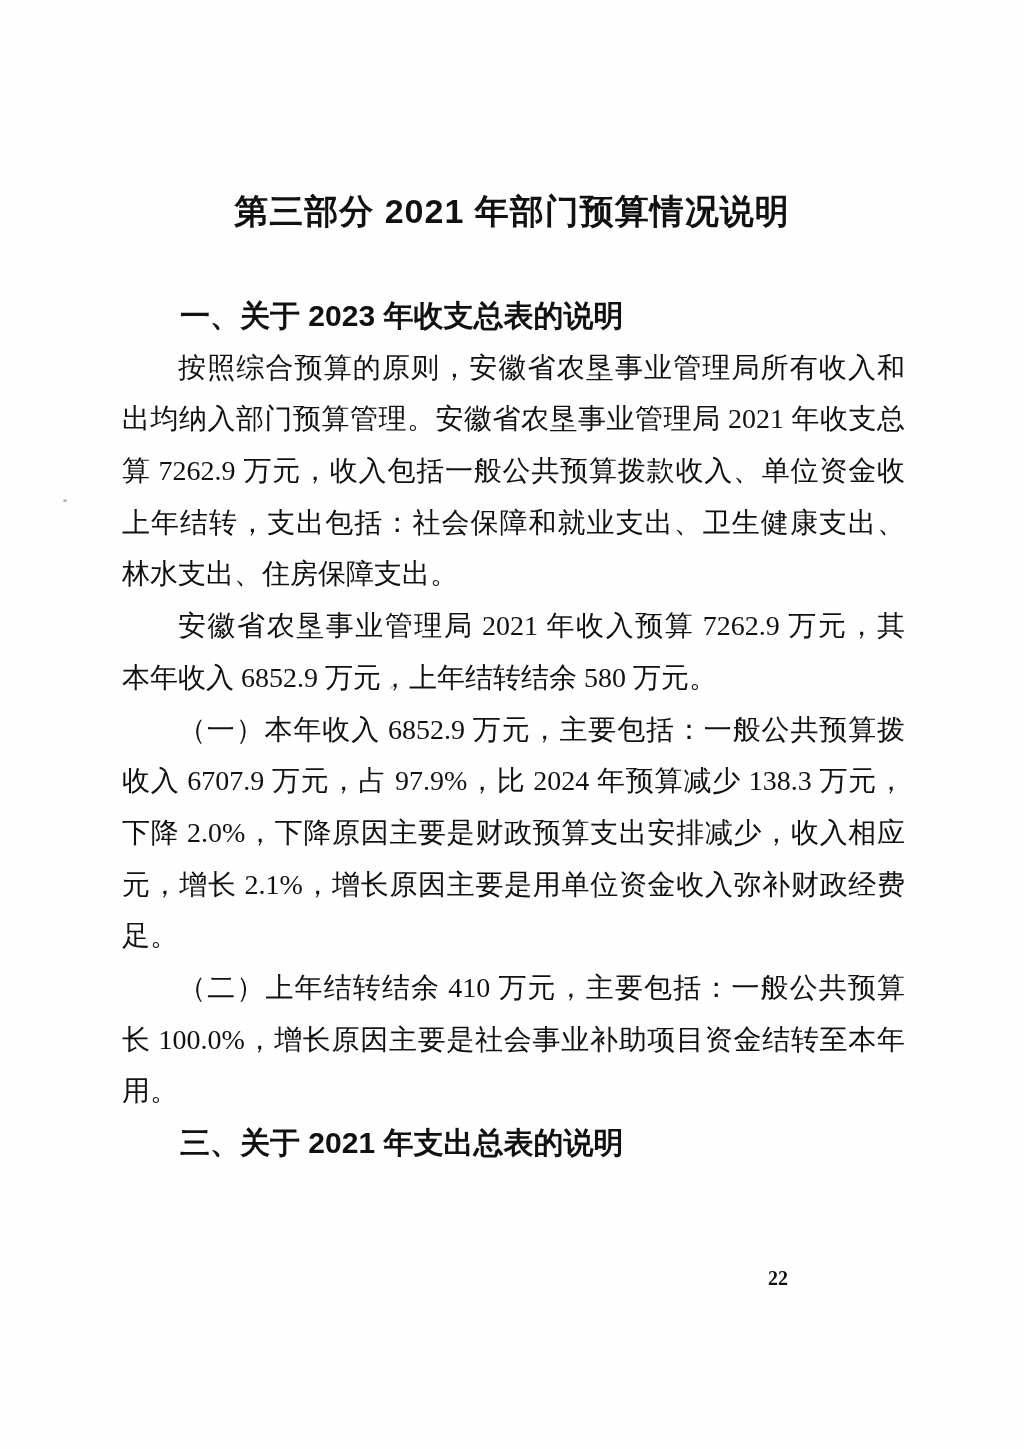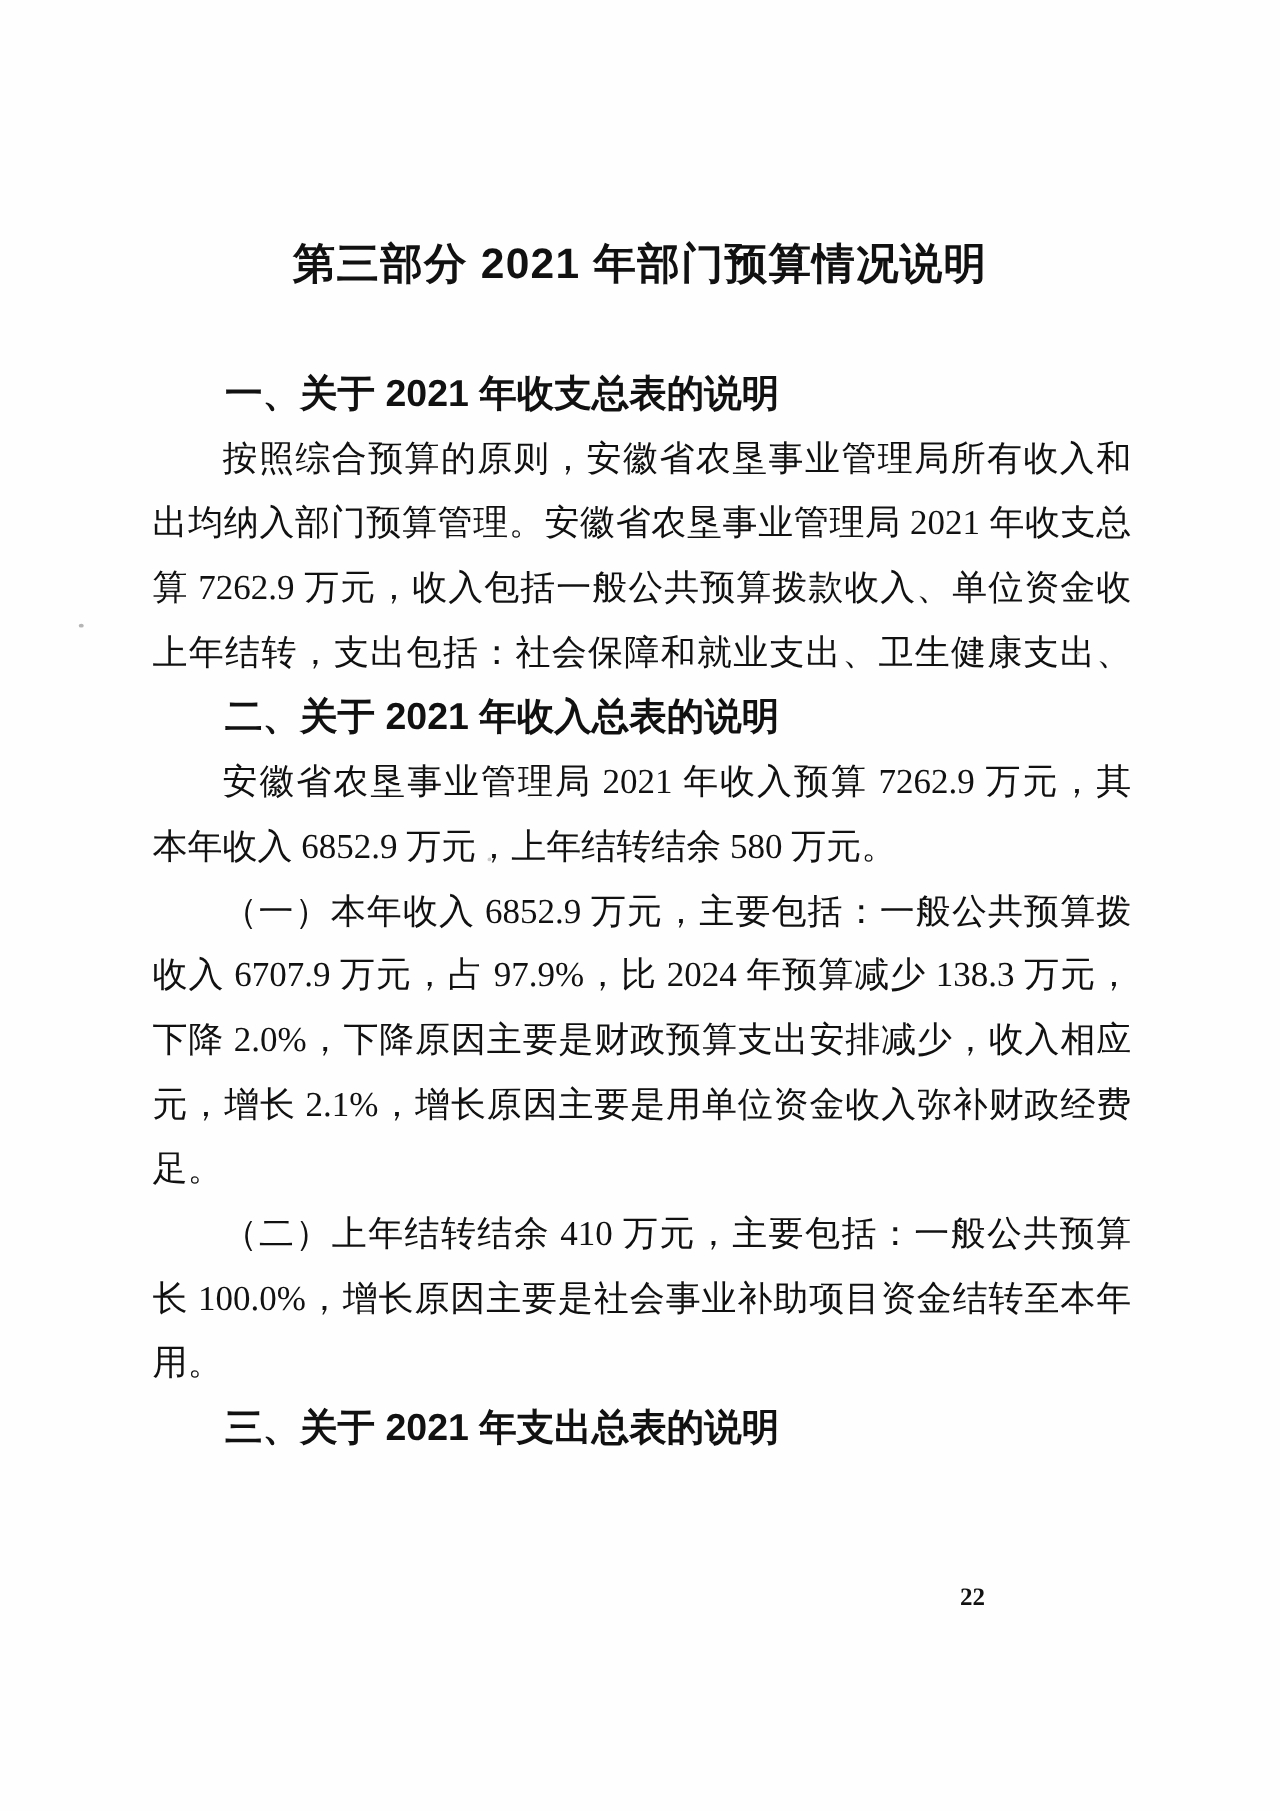--- a/index.html
+++ b/index.html
@@ -80,28 +80,28 @@
 </style>
 </head>
 <body>
 
 <div class="page">
 
   <div class="doc-title">第三部分 2021 年部门预算情况说明</div>
 
   <div class="content">
 
-    <div class="line heading-line">一、关于 2021 年收支总表的说明</div>
+    <div class="line heading-line">一、关于 2023 年收支总表的说明</div>
 
     <div class="line body-line first">按照综合预算的原则，安徽省农垦事业管理局所有收入和支</div>
     <div class="line body-line">出均纳入部门预算管理。安徽省农垦事业管理局 2021 年收支总预</div>
     <div class="line body-line">算 7262.9 万元，收入包括一般公共预算拨款收入、单位资金收入、</div>
     <div class="line body-line">上年结转，支出包括：社会保障和就业支出、卫生健康支出、农</div>
+    <div class="line body-line last">林水支出、住房保障支出。</div>
 
-    <div class="line heading-line">二、关于 2021 年收入总表的说明</div>
 
     <div class="line body-line first">安徽省农垦事业管理局 2021 年收入预算 7262.9 万元，其中，</div>
     <div class="line body-line last">本年收入 6852.9 万元，上年结转结余 580 万元。</div>
 
     <div class="line body-line first">（一）本年收入 6852.9 万元，主要包括：一般公共预算拨款</div>
     <div class="line body-line">收入 6707.9 万元，占 97.9%，比 2024 年预算减少 138.3 万元，</div>
     <div class="line body-line">下降 2.0%，下降原因主要是财政预算支出安排减少，收入相应减</div>
     <div class="line body-line">元，增长 2.1%，增长原因主要是用单位资金收入弥补财政经费不</div>
     <div class="line body-line last">足。</div>
 

